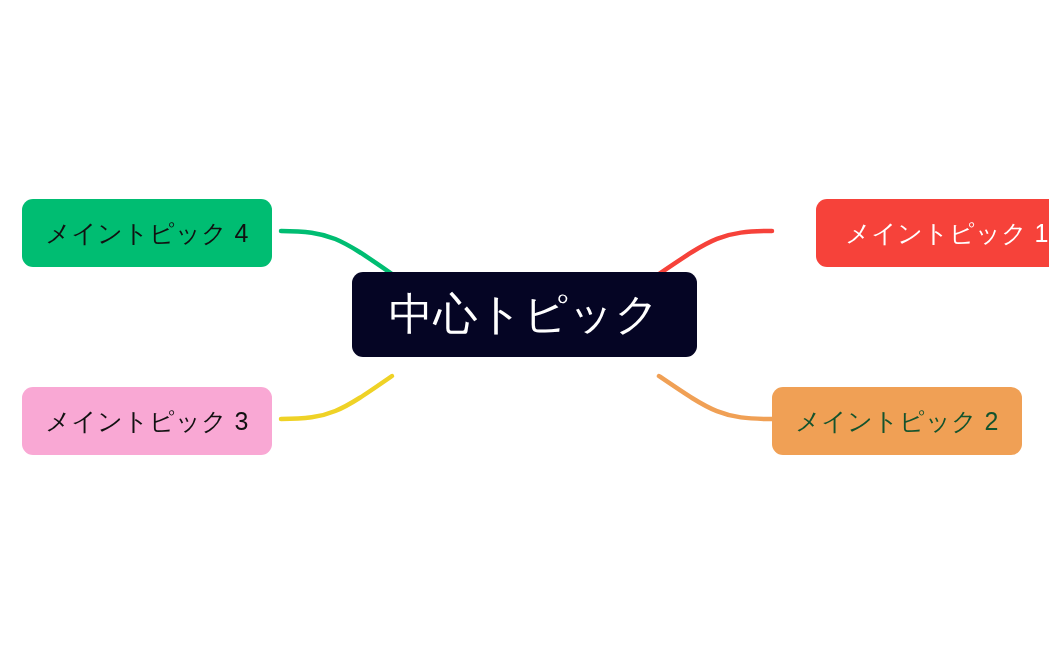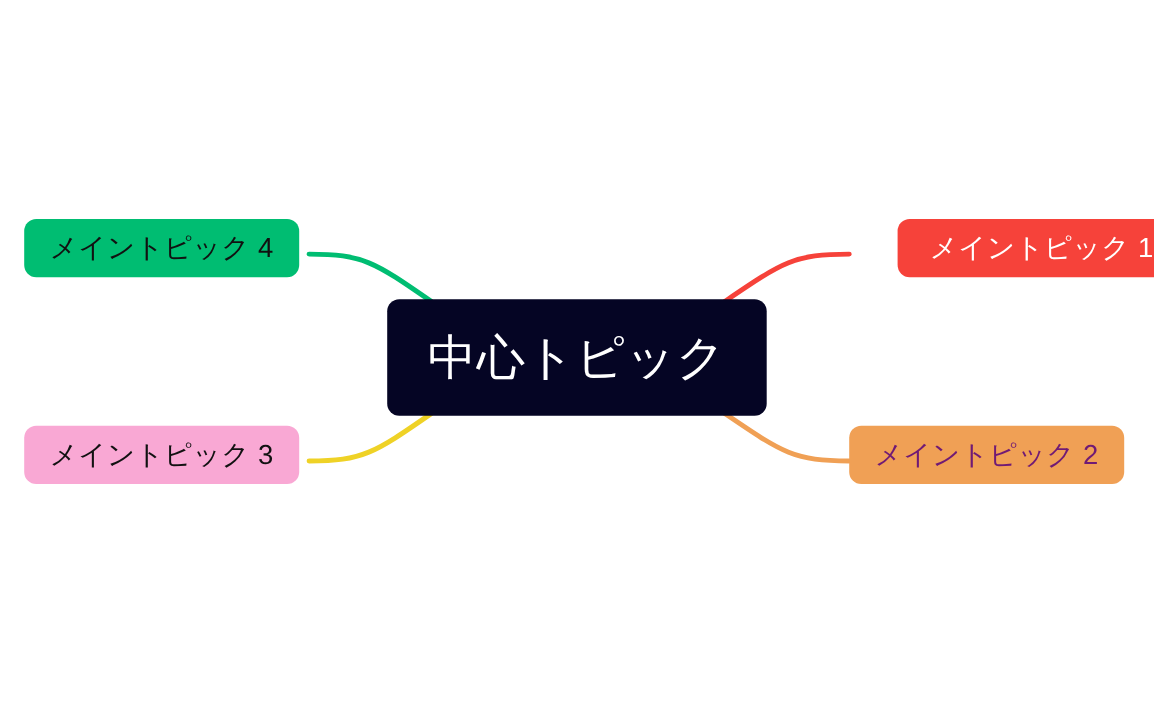--- a/index.html
+++ b/index.html
@@ -32,29 +32,29 @@
     display: flex;
     align-items: center;
     justify-content: center;
     box-sizing: border-box;
     white-space: nowrap;
   }
   .node-central {
     left: 352px;
     top: 272px;
     width: 345px;
-    height: 106px;
+    height: 85px;
     border-radius: 11px;
     font-size: 44px;
     letter-spacing: 0.5px;
     z-index: 3;
   }
   .node-branch {
     width: 250px;
-    height: 53px;
+    height: 68px;
     border-radius: 11px;
     font-size: 25px;
     letter-spacing: 0.4px;
     z-index: 3;
   }
   .pos-topic1 { left: 816px; top: 199px; padding-left: 12px; }
   .pos-topic2 { left: 772px; top: 387px; }
   .pos-topic3 { left: 22px;  top: 387px; }
   .pos-topic4 { left: 22px;  top: 199px; }
 </style>
@@ -79,17 +79,17 @@
   </div>
 
   <div class="node node-branch pos-topic3" style="background-color: #f9a8d4; color: rgb(17, 17, 17);">
     <span>メイントピック 3</span>
   </div>
 
   <div class="node node-branch pos-topic1" style="background-color: rgb(246, 66, 58); color: rgb(255, 255, 255);">
     <span>メイントピック 1</span>
   </div>
 
-  <div class="node node-branch pos-topic2" style="background-color: rgb(240, 160, 85); color: #701a75;">
+  <div class="node node-branch pos-topic2" style="background-color: rgb(240, 160, 85); color: #14532d;">
     <span>メイントピック 2</span>
   </div>
 
 </div>
 
 </body></html>

